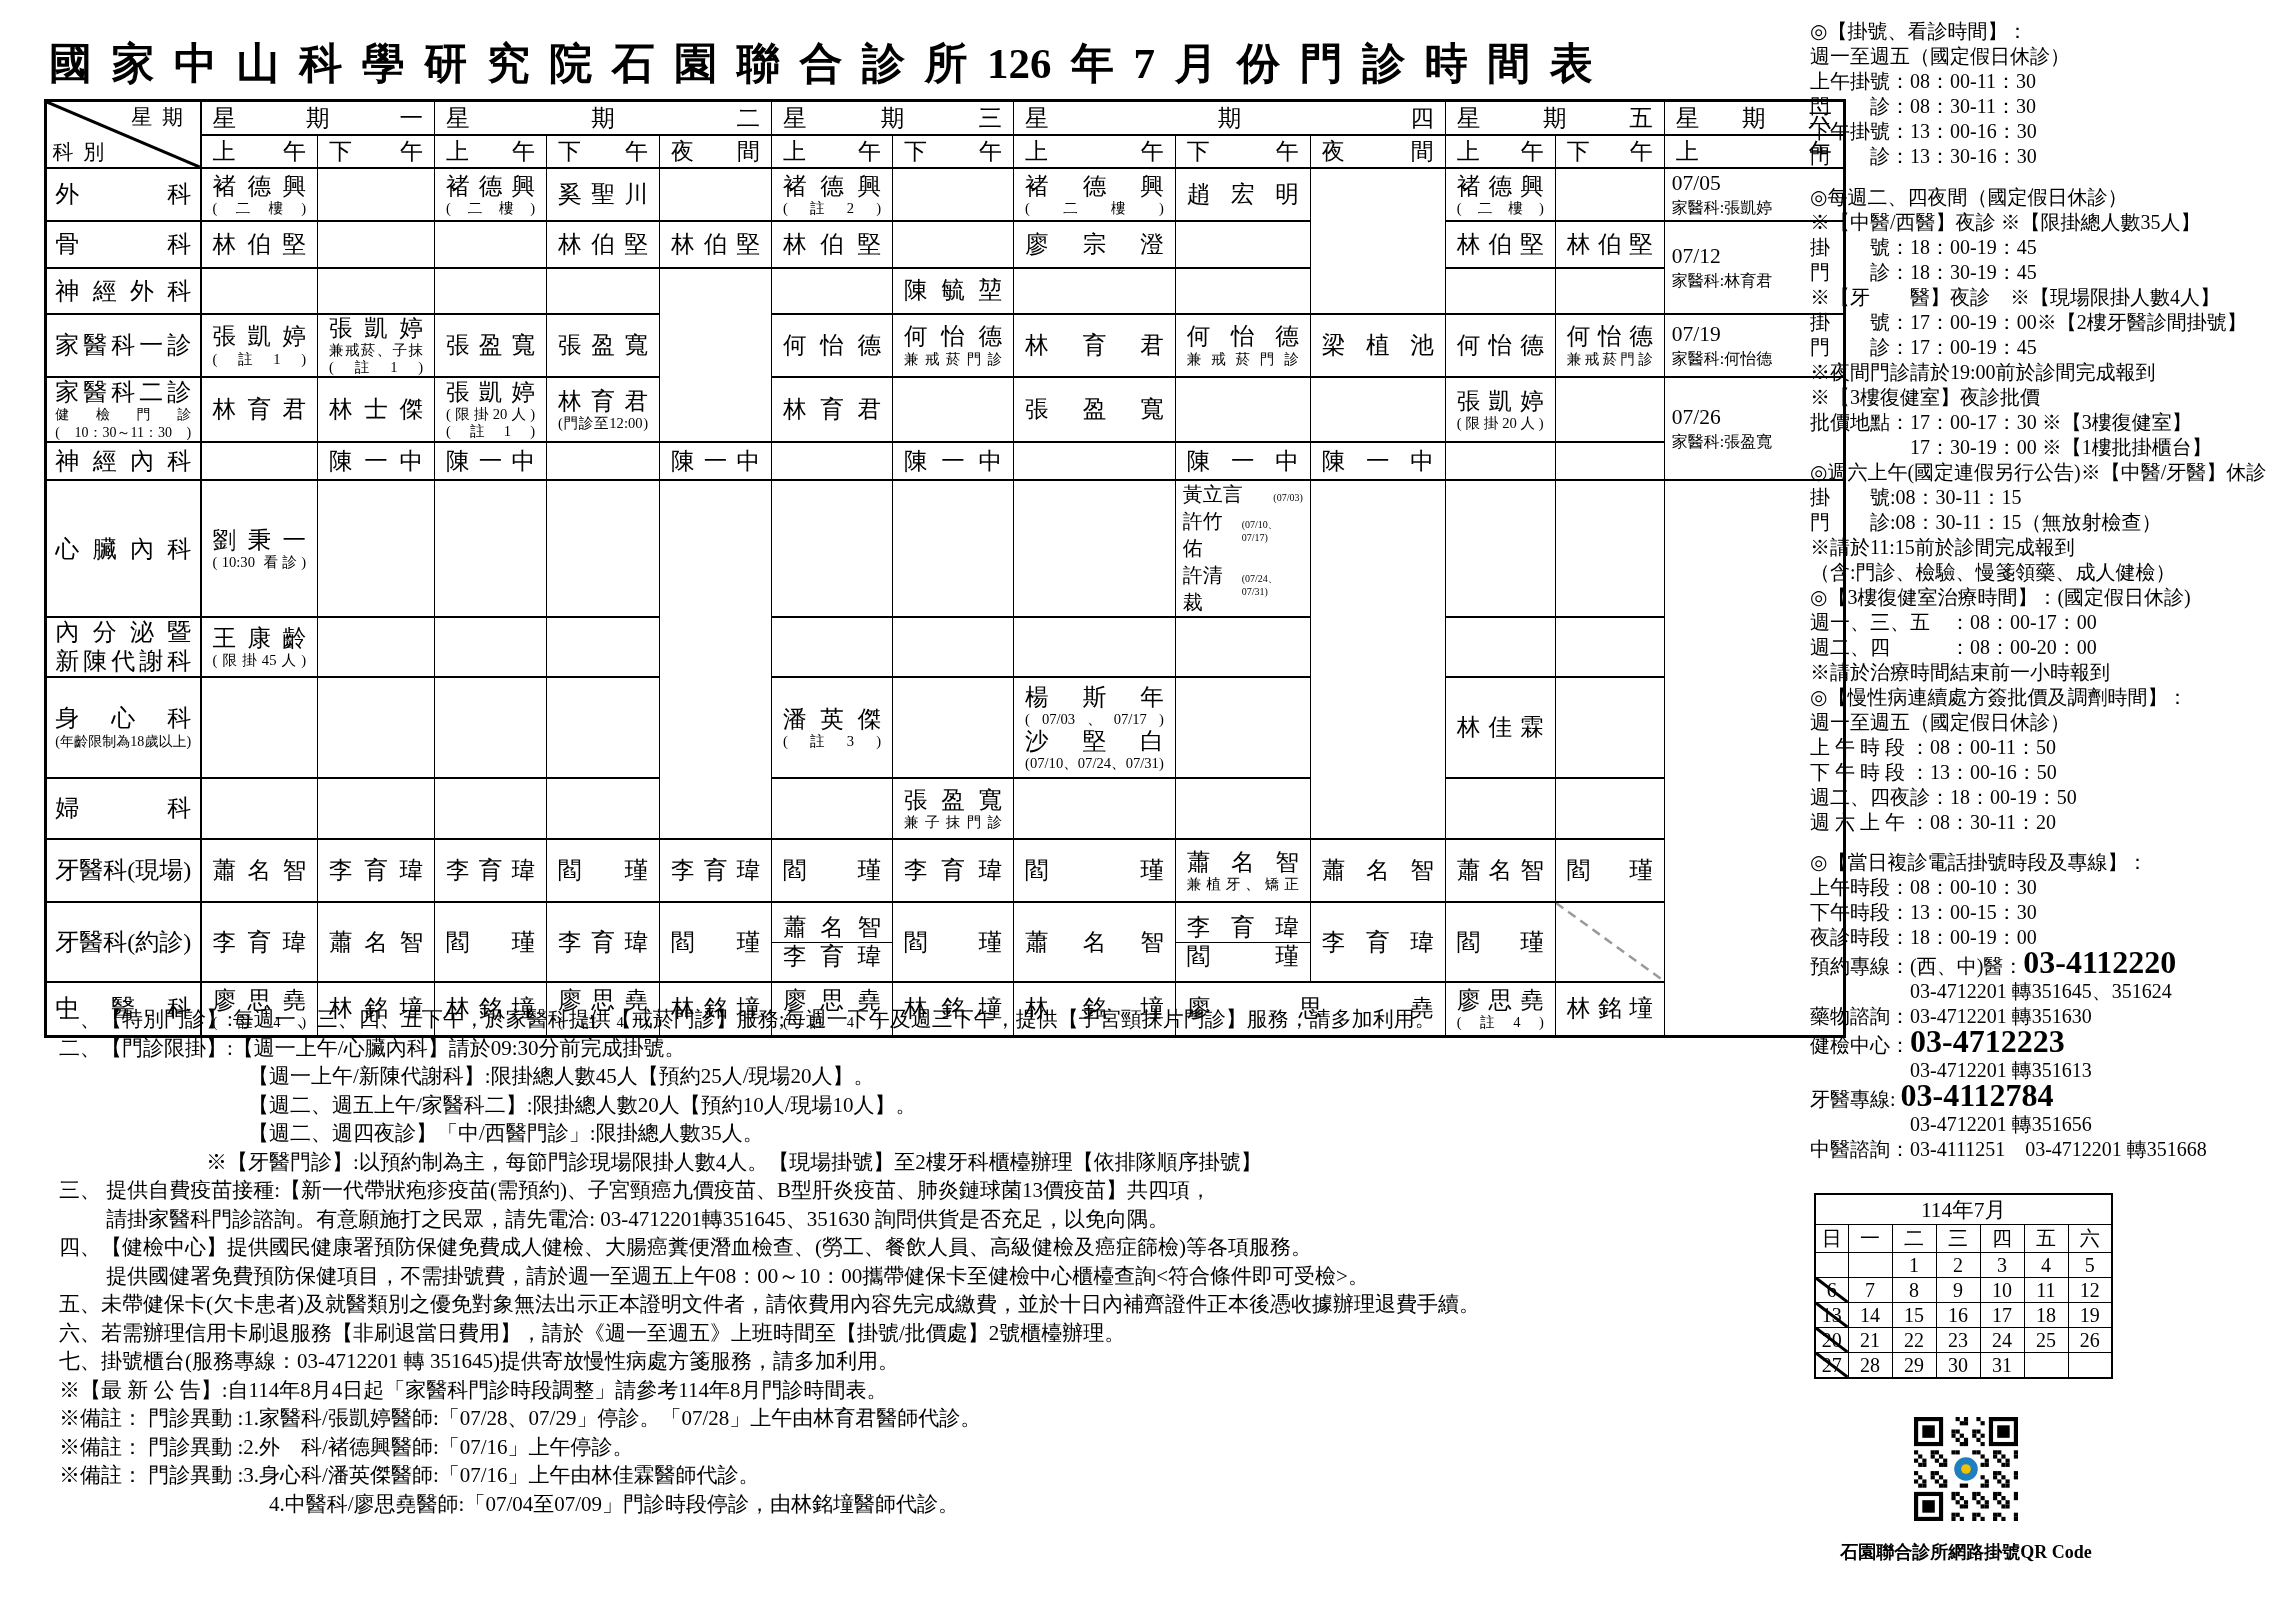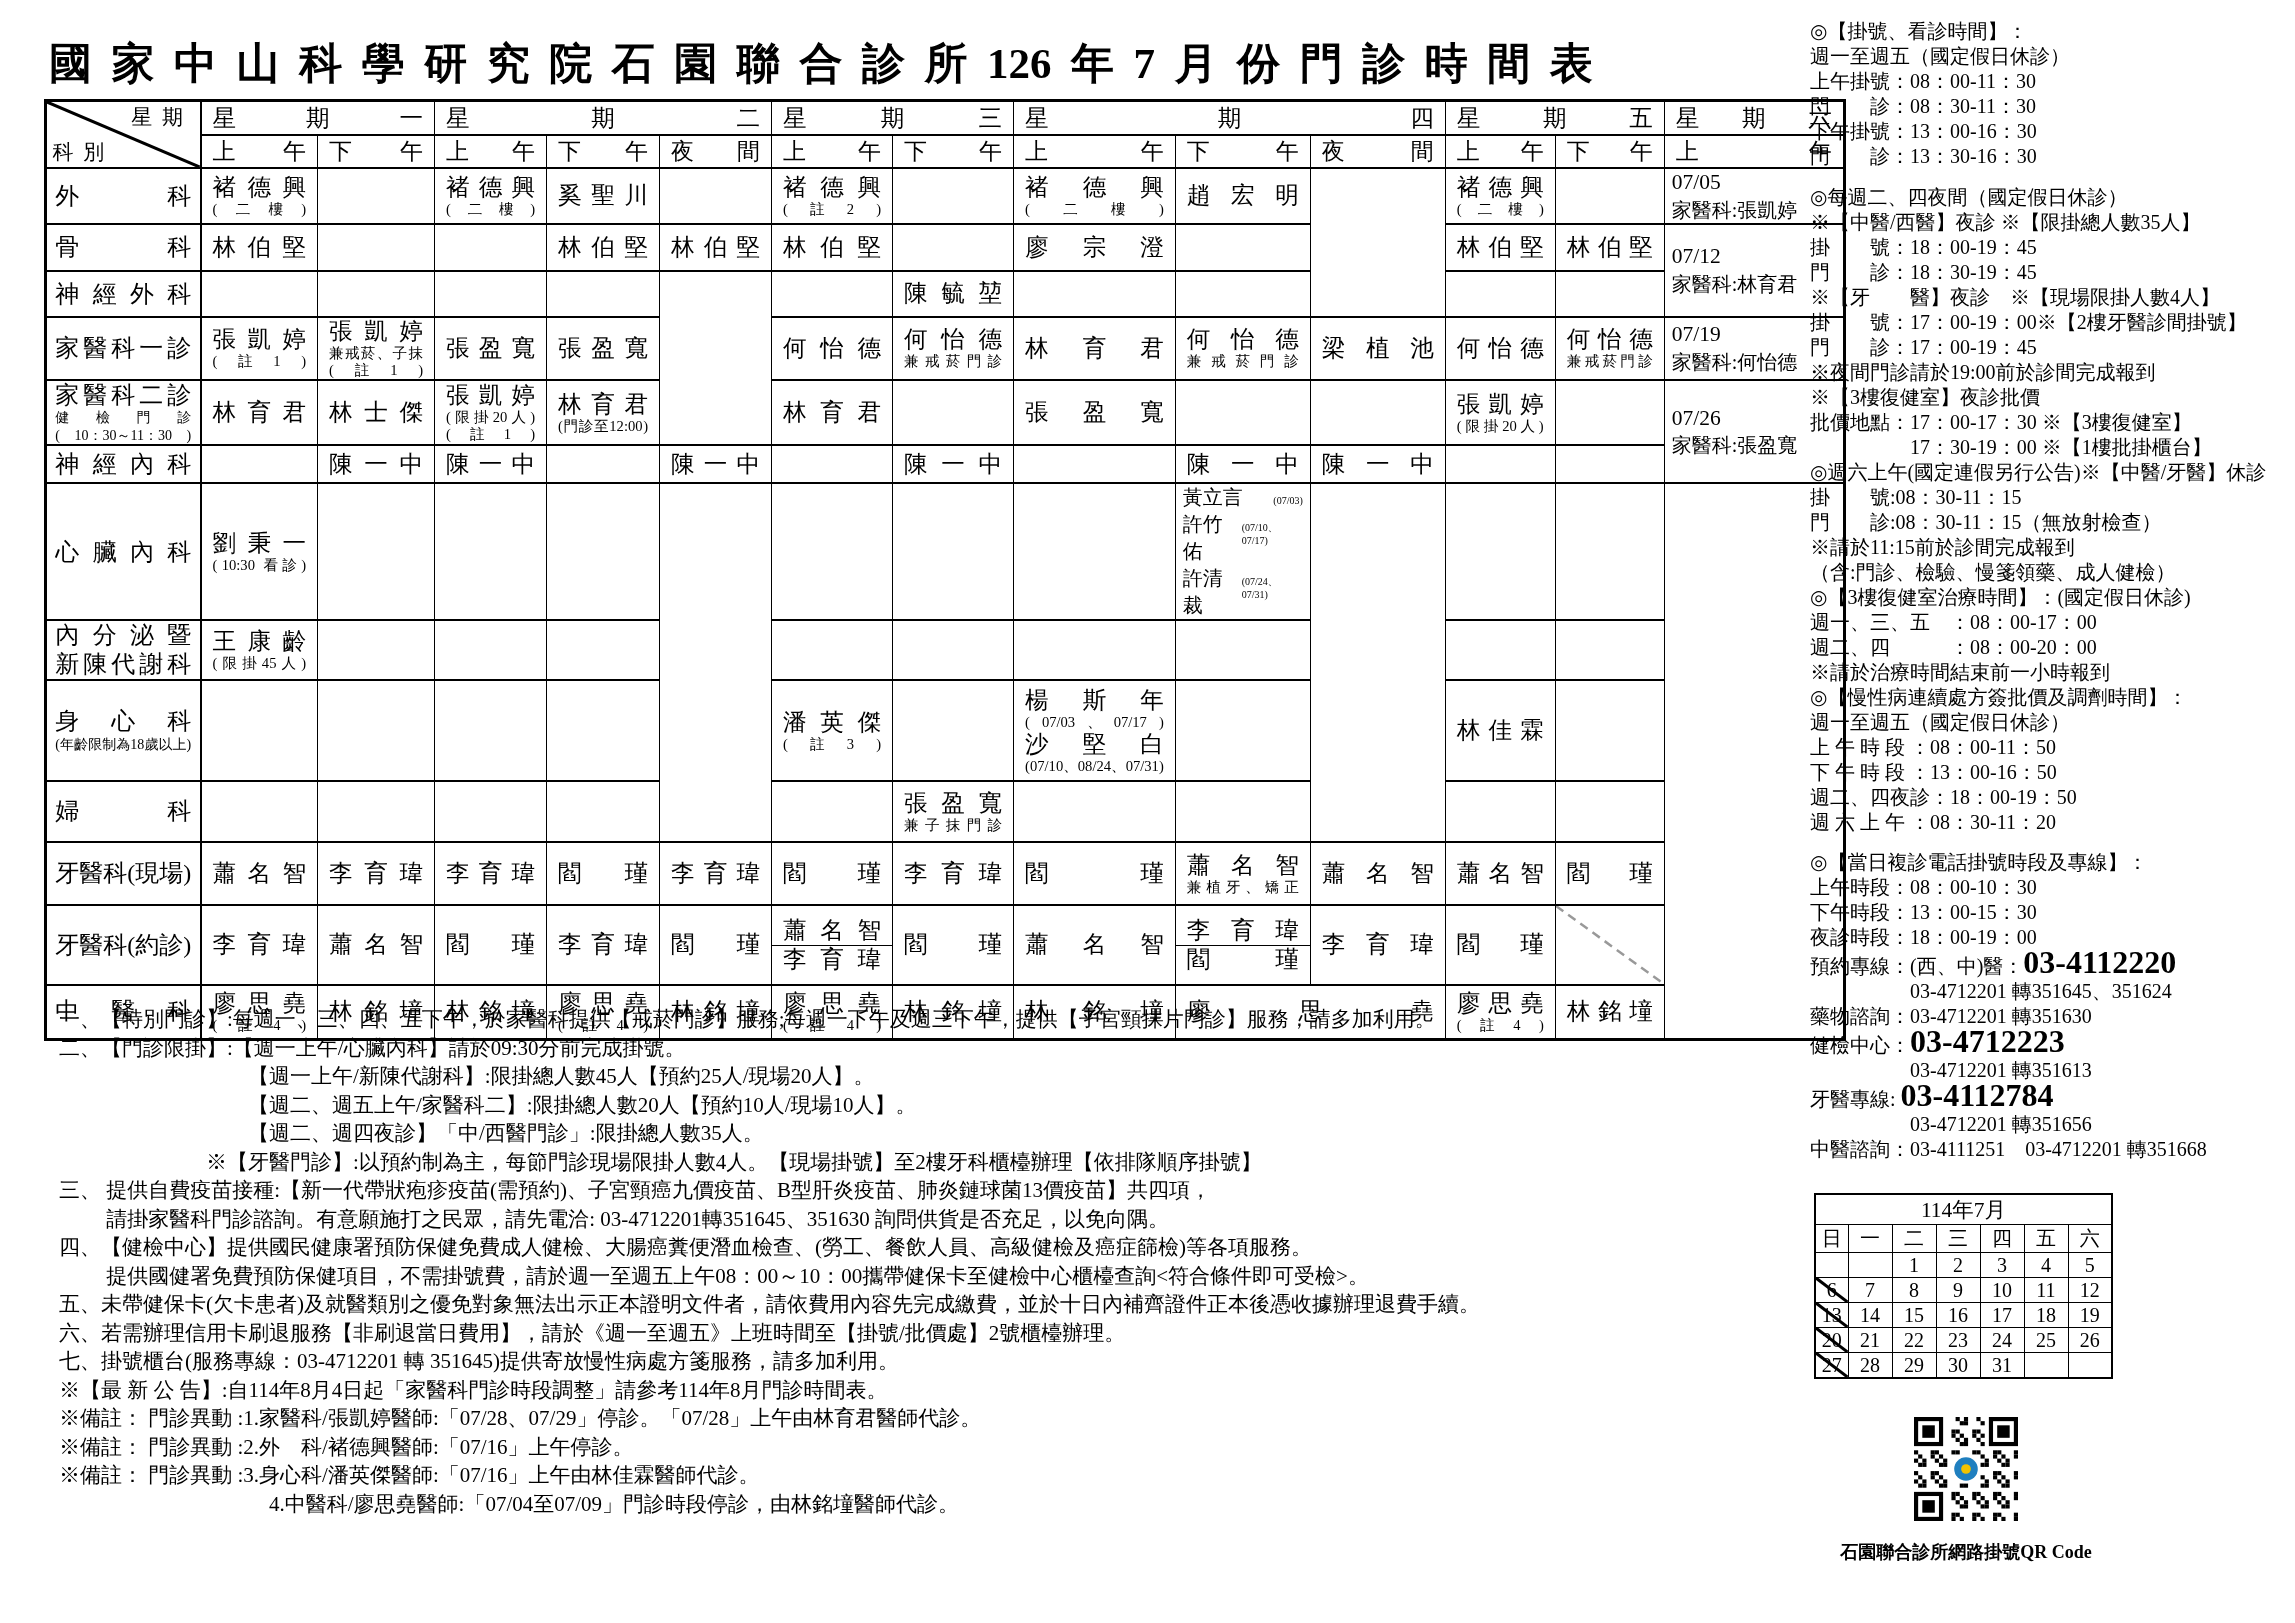--- a/index.html
+++ b/index.html
@@ -23,21 +23,21 @@
   .deptmain{font-size:24px;line-height:1.2;}
   .deptsub{font-size:14px;line-height:1.25;}
   .diagcell{position:relative;}
   .diagcell svg{position:absolute;left:0;top:0;}
   .diag-top{position:absolute;right:7px;top:1.4px;font-size:21px;letter-spacing:9.7px;}
   .diag-bot{position:absolute;left:5.6px;bottom:1.4px;font-size:21px;letter-spacing:9.7px;}
   td.slashed{position:relative;}
   td.slashed svg{position:absolute;left:0;top:0;width:100%;height:100%;}
   .satcell{padding-left:7px;text-align:left;}
   .satdate{font-size:21.5px;line-height:1.3;}
-  .satdoc{font-size:20px;line-height:1.3;}
+  .satdoc{font-size:16px;line-height:1.3;}
   .mline{display:flex;justify-content:space-between;align-items:baseline;padding:0 7px;}
   .mline .n{font-size:20px;} .mline .d{font-size:10px;}
   .splitcell{display:flex;flex-direction:column;height:100%;}
   .splitcell .half{flex:1;display:flex;flex-direction:column;justify-content:center;}
   .splitcell .half + .half{border-top:1.4px solid #000;}
   
   .notes{position:absolute;left:59px;top:1005px;width:1721px;font-size:21px;line-height:28.5px;white-space:pre;}
   .notes .gap{}
   
   .sidebar{position:absolute;left:1810px;top:19.4px;width:486px;font-size:20px;line-height:25px;white-space:pre;}
@@ -984,21 +984,21 @@
               </div>
               <div class="sp nm">
                 <span>沙</span>
                 <span>堅</span>
                 <span>白</span>
               </div>
               <div class="sp sub">
                 <span>(</span>
                 <span>07/10</span>
                 <span>、</span>
-                <span>08/24</span>
+                <span>07/24</span>
                 <span>、</span>
                 <span>07/31</span>
                 <span>)</span>
               </div>
             </div>
           </td>
           <td></td>
           <td>
             <div class="cellbox">
               <div class="sp nm">

